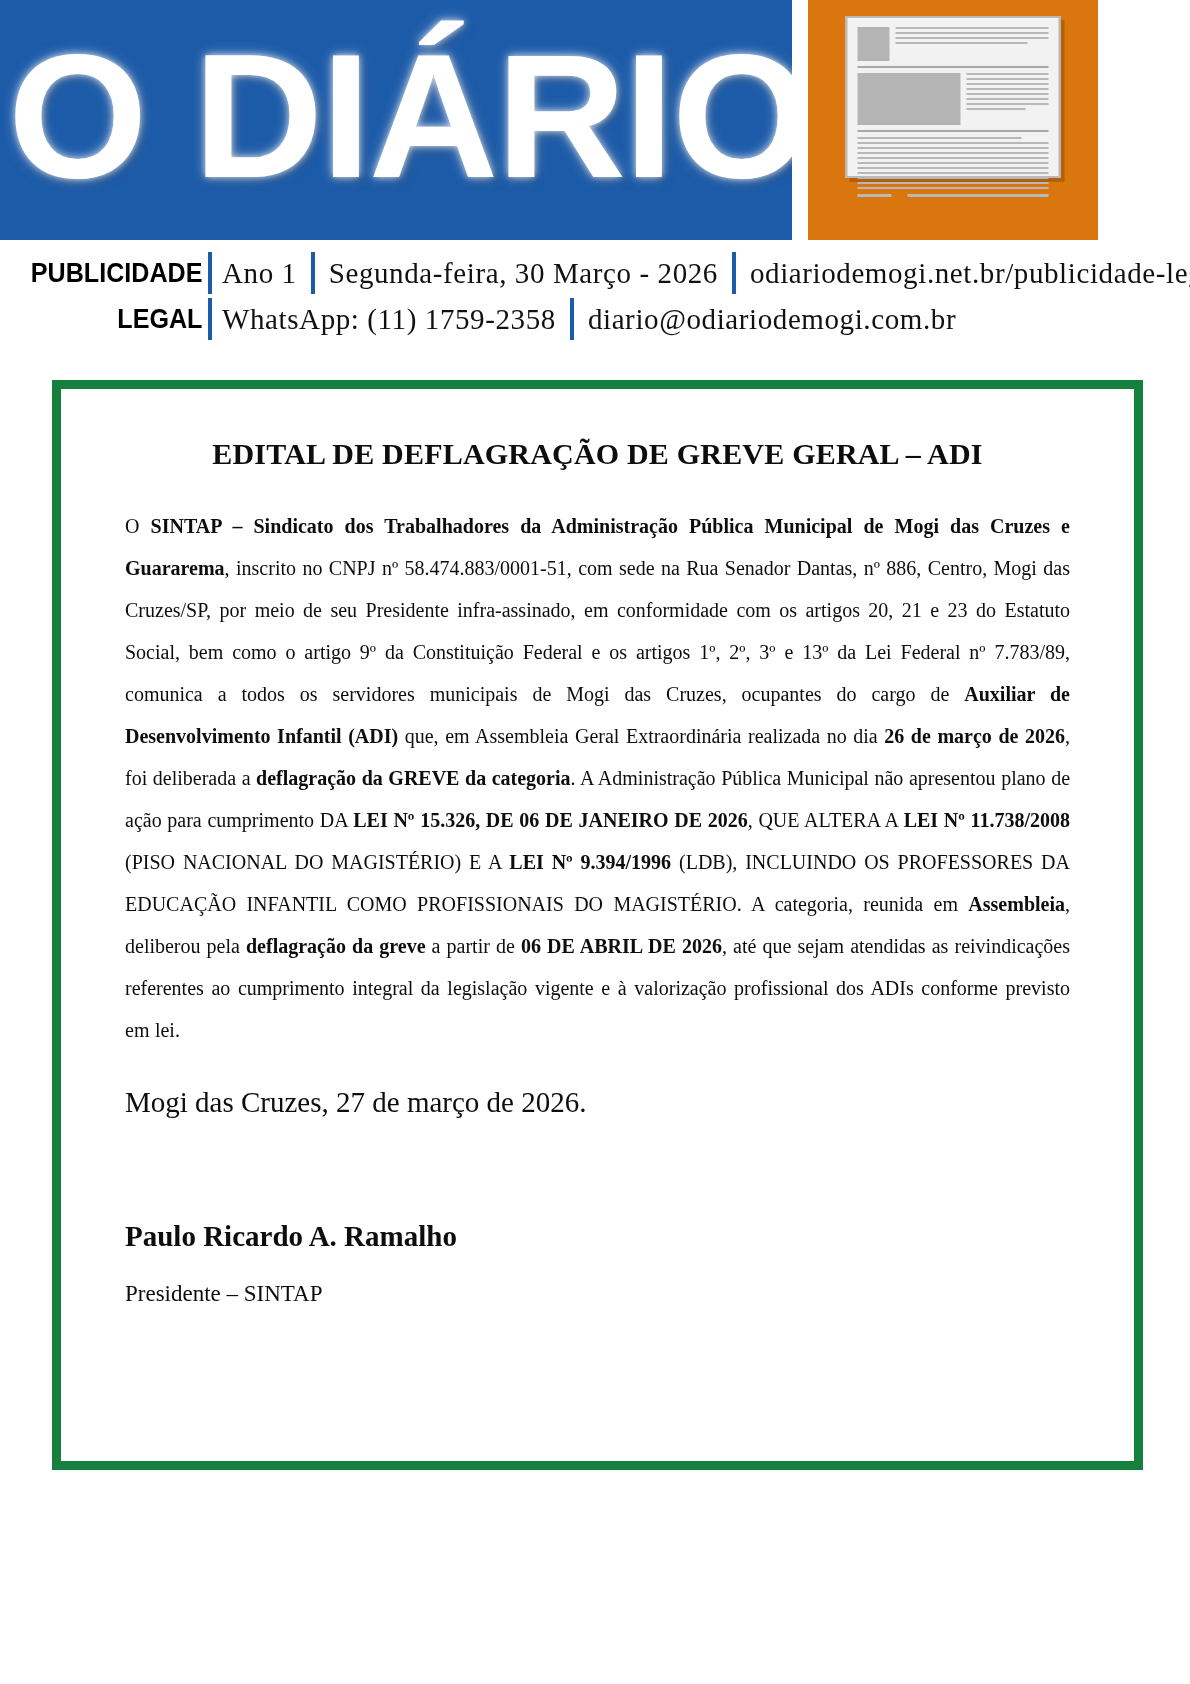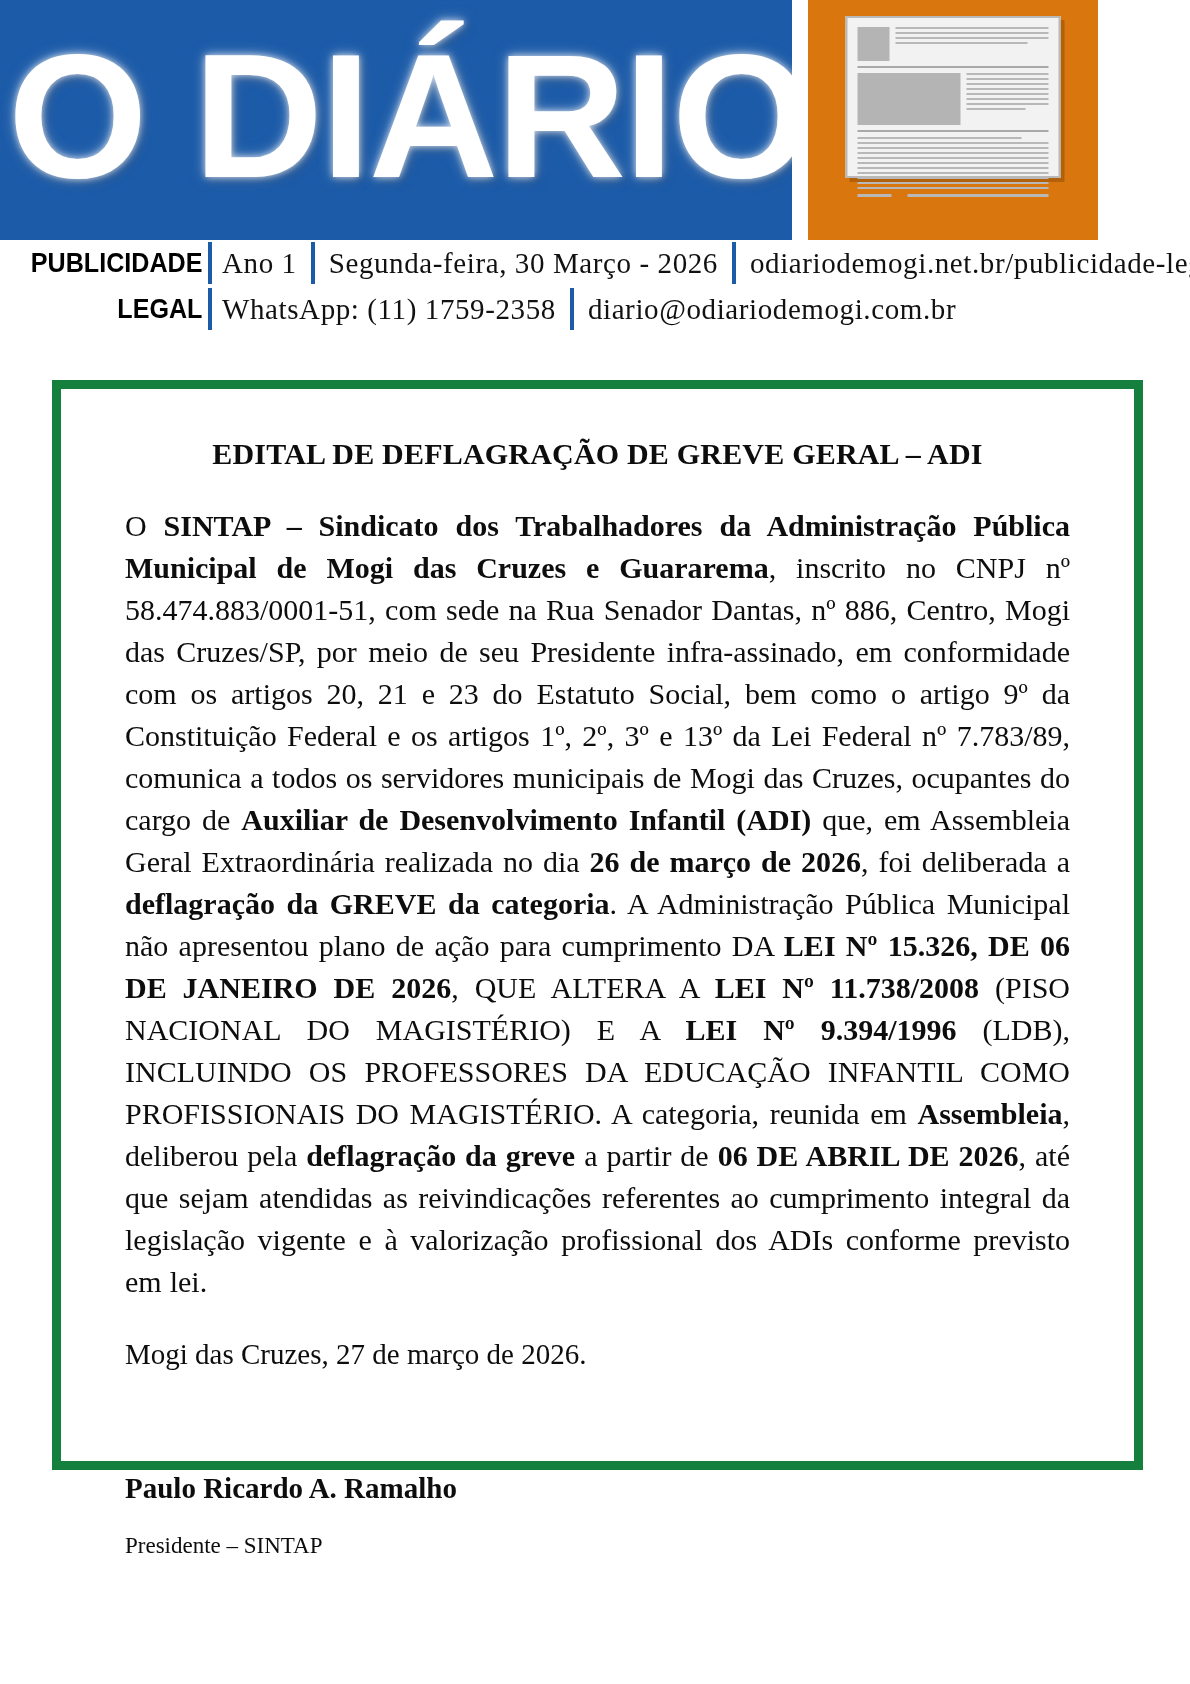--- a/index.html
+++ b/index.html
@@ -96,21 +96,21 @@
     font-family: "Liberation Sans", sans-serif;
     font-weight: bold;
     font-size: 37px;
     letter-spacing: -0.5px;
   }
 
   
   .infobar {
     position: relative;
     width: 1190px;
-    padding: 0 0 10px 0;
+    padding: 10px 0 10px 0;
     display: flex;
     align-items: flex-start;
   }
   .pub-legal {
     width: 208px;
     flex: 0 0 208px;
     text-align: right;
     padding-right: 6px;
     box-sizing: border-box;
     font-family: "Liberation Sans", sans-serif;
@@ -167,21 +167,21 @@
   }
   .doc-title {
     text-align: center;
     font-weight: bold;
     font-size: 30px;
     letter-spacing: 0.2px;
     margin-bottom: 34px;
   }
   .doc-para {
     text-align: justify;
-    font-size: 30px;
+    font-size: 20px;
     line-height: 42px;
     word-spacing: 0.5px;
     margin: 0 0 30px 0;
   }
   .doc-para b { font-weight: bold; }
   .doc-city {
     font-size: 29px;
     line-height: 42px;
     margin: 12px 0 92px 0;
   }

